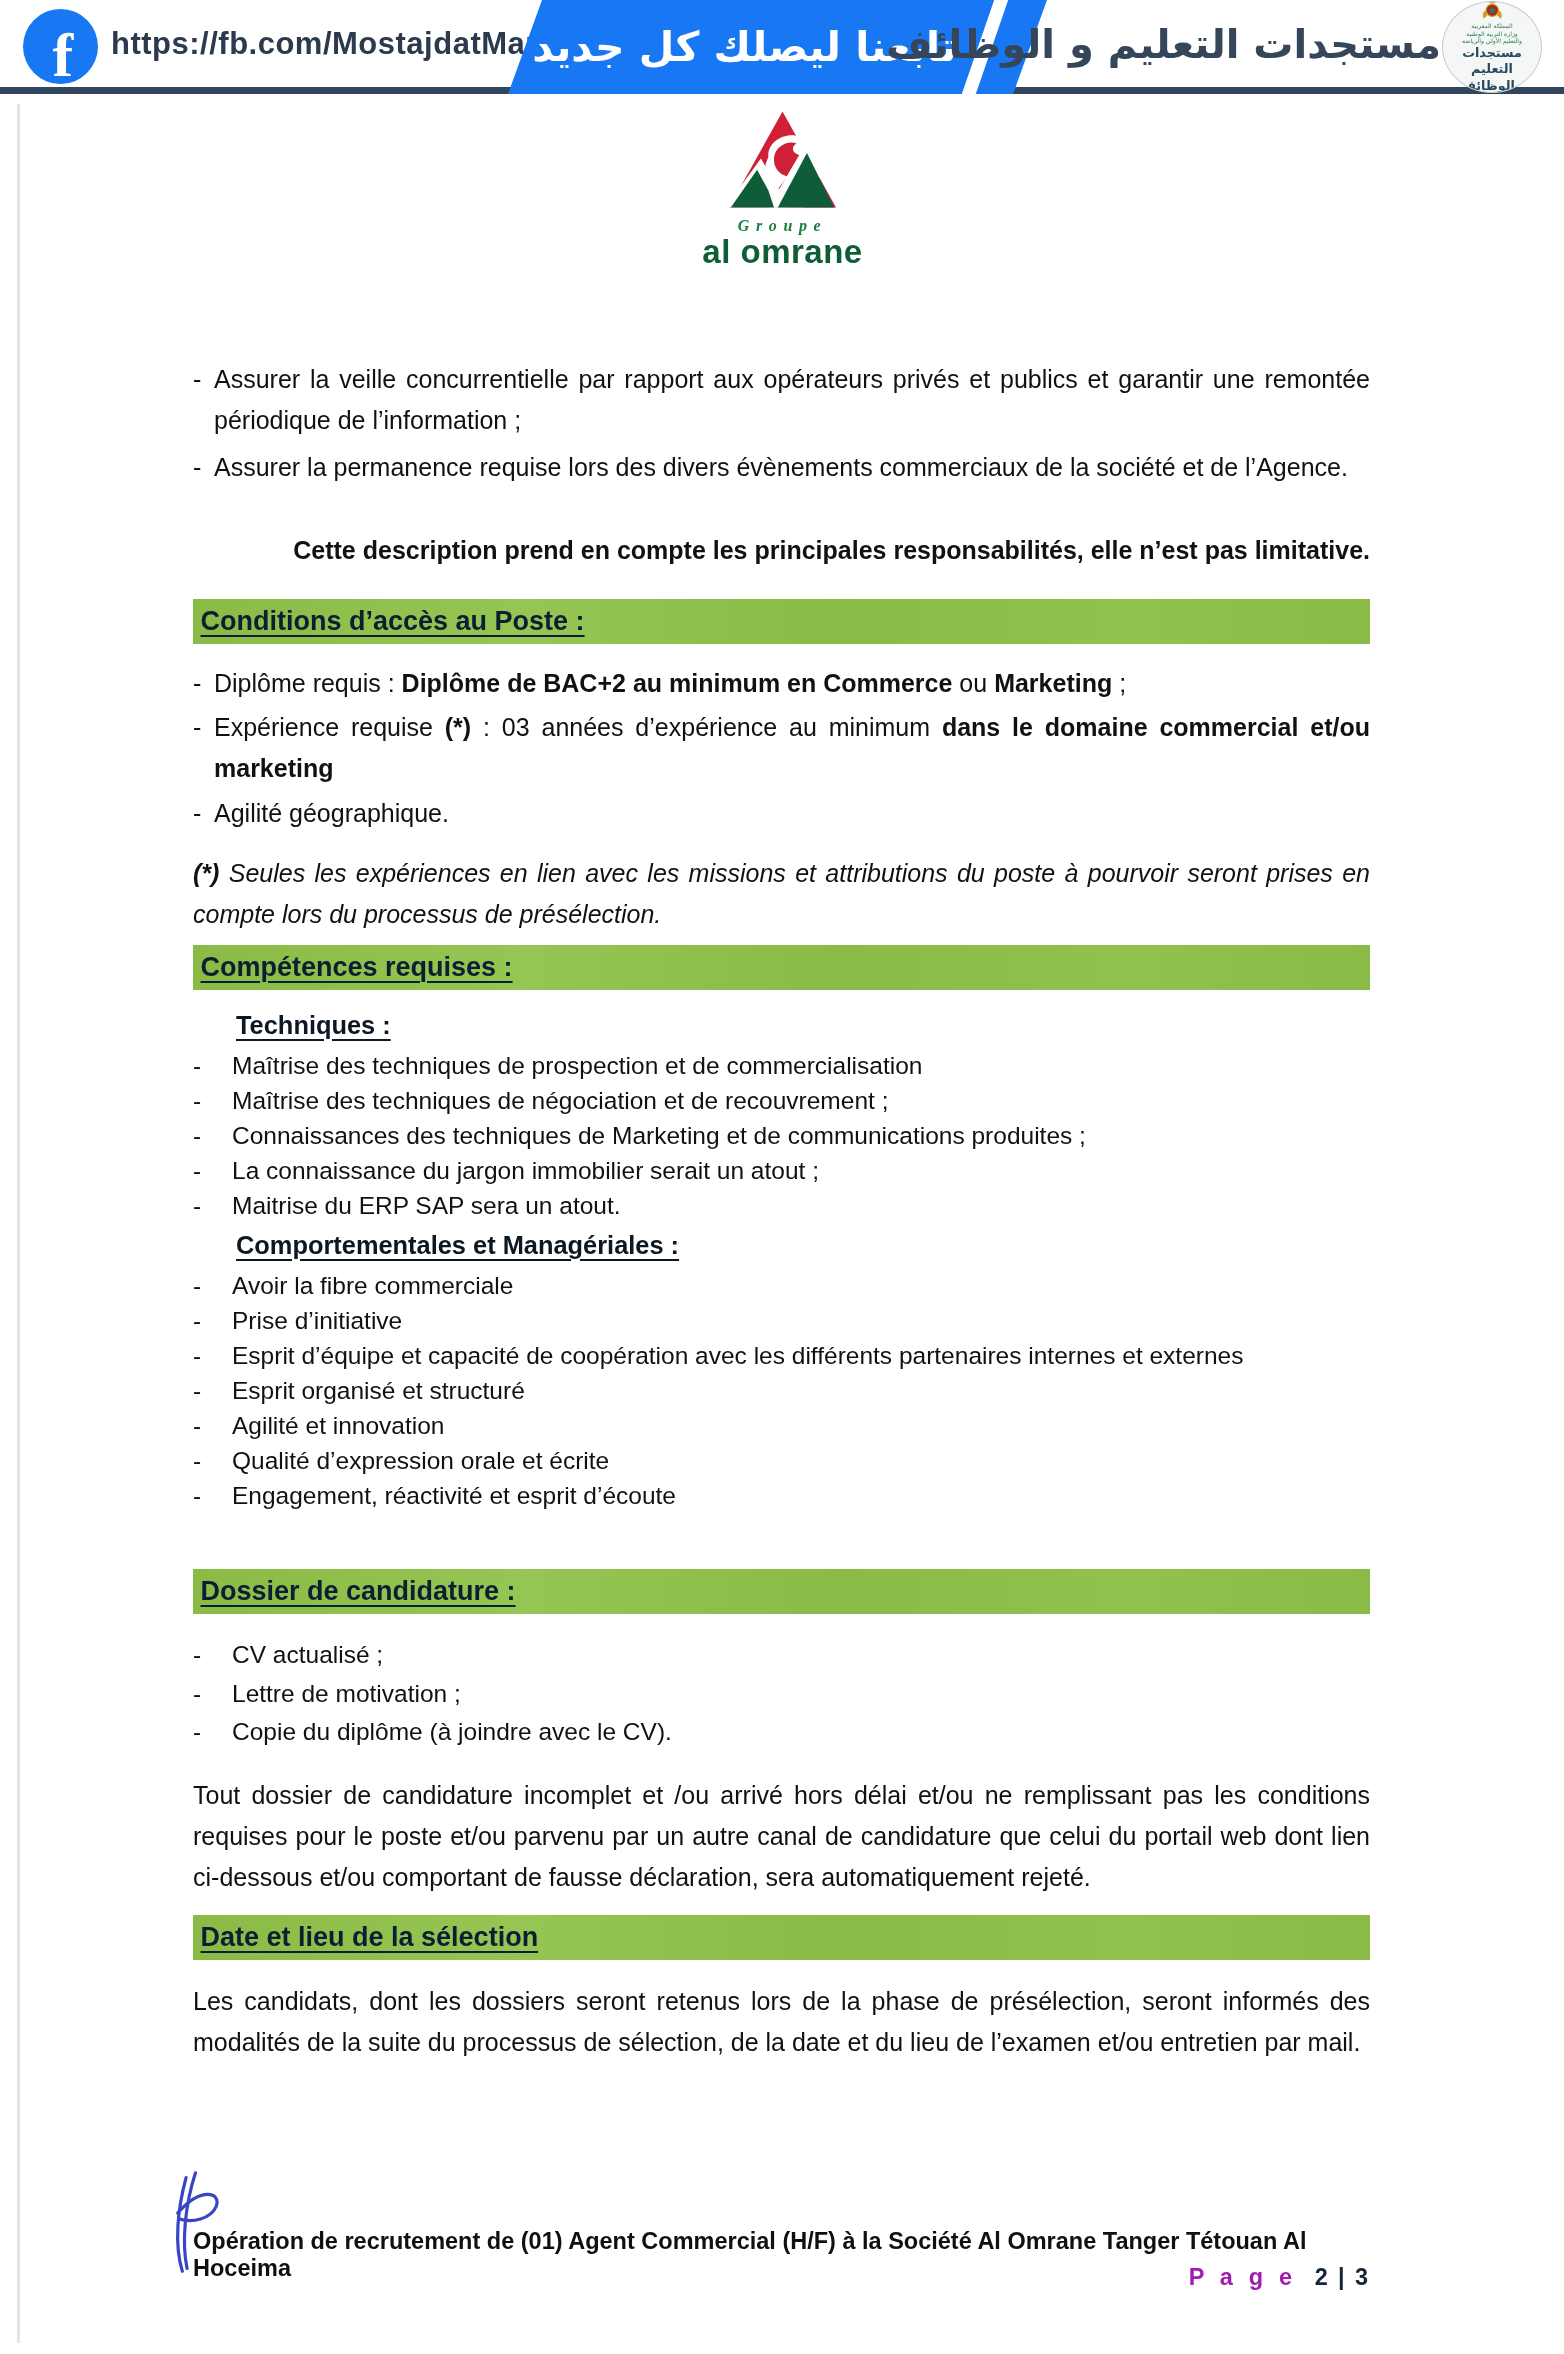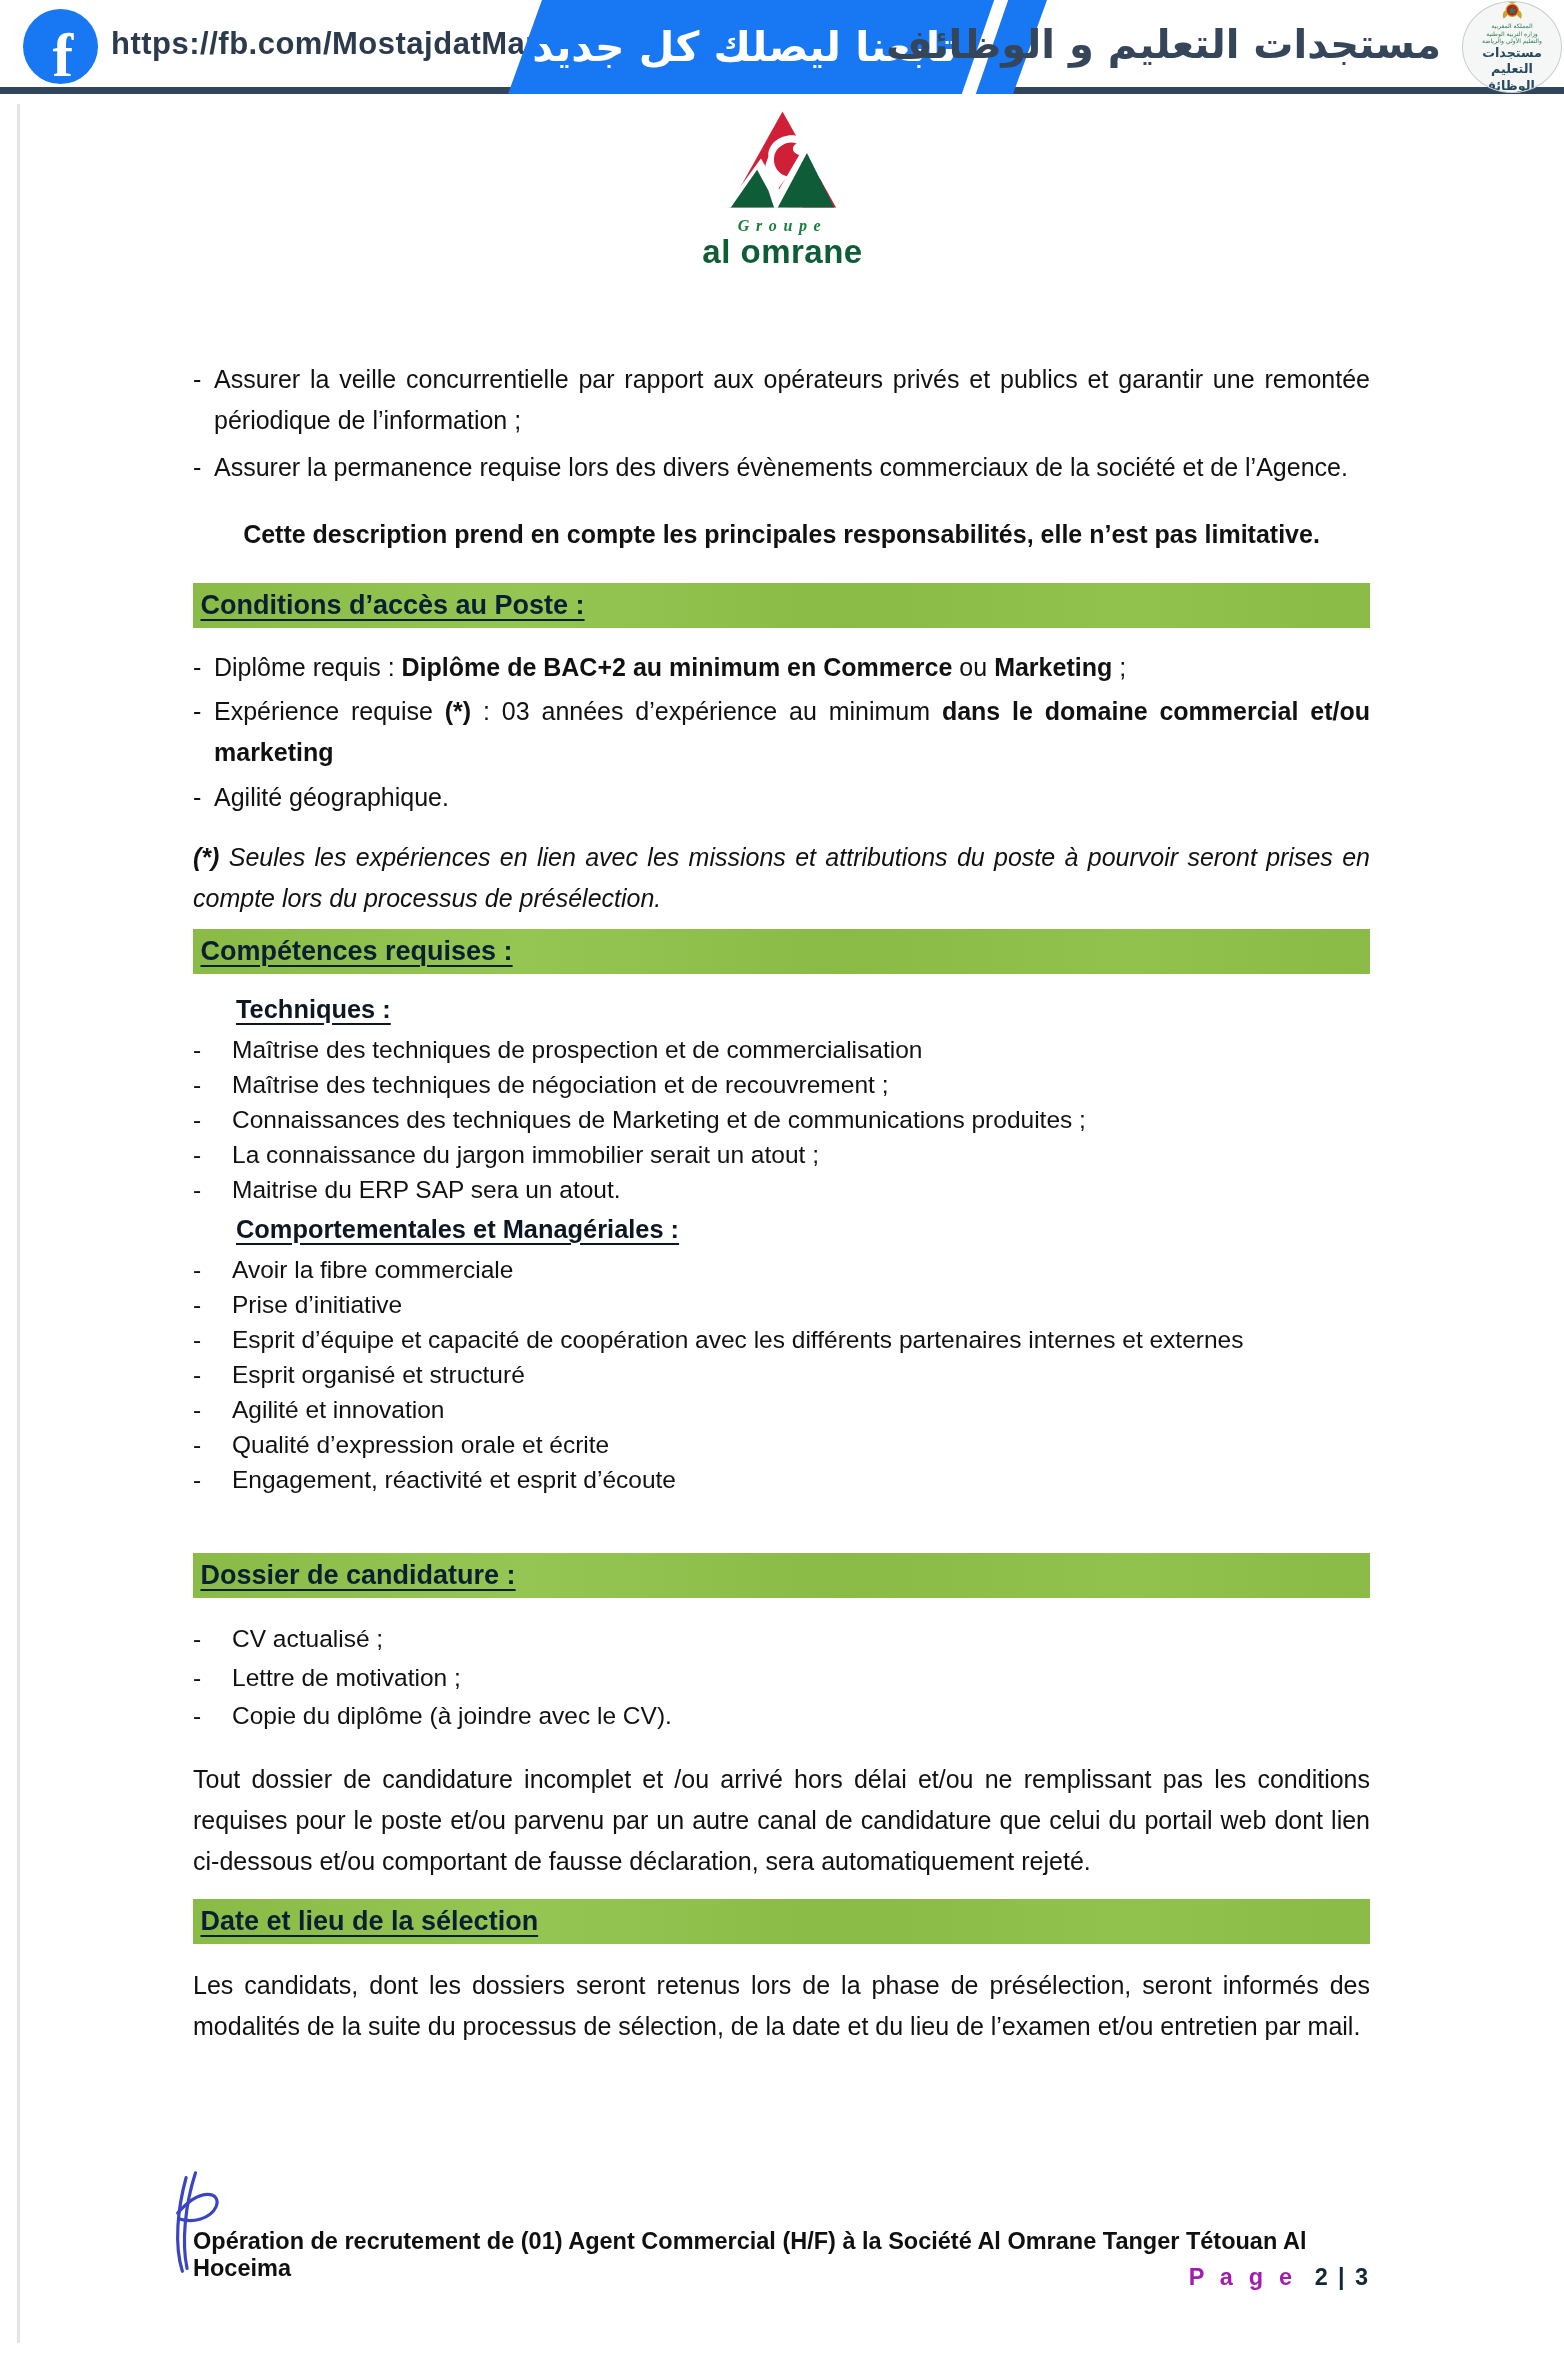--- a/index.html
+++ b/index.html
@@ -41,21 +41,21 @@
     display:flex; align-items:center; justify-content:center;
     color:#fff; font-size:41px; font-weight:700;
     font-family:"DejaVu Sans", sans-serif;
   }
   .banner-title-ar {
     position:absolute; right:124px; top:50%; transform:translateY(-50%);
     font-size:40px; font-weight:700; color:#36465a;
     font-family:"DejaVu Sans", sans-serif;
   }
   .badge {
-    position:absolute; right:3px; top:0.9px; width:100px; height:92px;
+    position:absolute; right:23px; top:0.9px; width:100px; height:92px;
     background:#f5f6f6; border:1.9px solid #c7cbd0; border-radius:50%;
     display:flex; flex-direction:column; align-items:center; justify-content:center;
     text-align:center; overflow:hidden;
   }
   .badge .crest { line-height:0; }
   .badge .tiny {
     font-size:6.1px; line-height:1.25; color:#2e7d4f;
     font-family:"DejaVu Sans", sans-serif; white-space:nowrap;
   }
   .badge .bname {
@@ -175,21 +175,21 @@
     <div class="bullet">
       <span class="dash">-</span>
       <div class="btxt">Assurer la veille concurrentielle par rapport aux opérateurs privés et publics et garantir une remontée périodique de l’information ;</div>
     </div>
     <div class="bullet" style="margin-top:5.6px;">
       <span class="dash">-</span>
       <div class="btxt">Assurer la permanence requise lors des divers évènements commerciaux de la société et de l’Agence.</div>
     </div>
   </div>
 
-  <div class="para bold" style="margin-top:26px; text-align:center;">Cette description prend en compte les principales responsabilités, elle n’est pas limitative.</div>
+  <div class="para bold" style="margin-top:42px; text-align:right;">Cette description prend en compte les principales responsabilités, elle n’est pas limitative.</div>
 
   <div class="section-bar" style="margin-top:28px;">
     <span class="bar-title">Conditions d’accès au Poste :</span>
   </div>
 
   <div style="margin-top:19px;">
     <div class="bullet">
       <span class="dash">-</span>
       <div class="btxt" style="text-align:left;"><span>Diplôme requis : </span><span style="font-weight: 700;">Diplôme de BAC+2 au minimum en Commerce</span><span> ou </span><span style="font-weight: 700;">Marketing</span><span> ;</span></div>
     </div>

